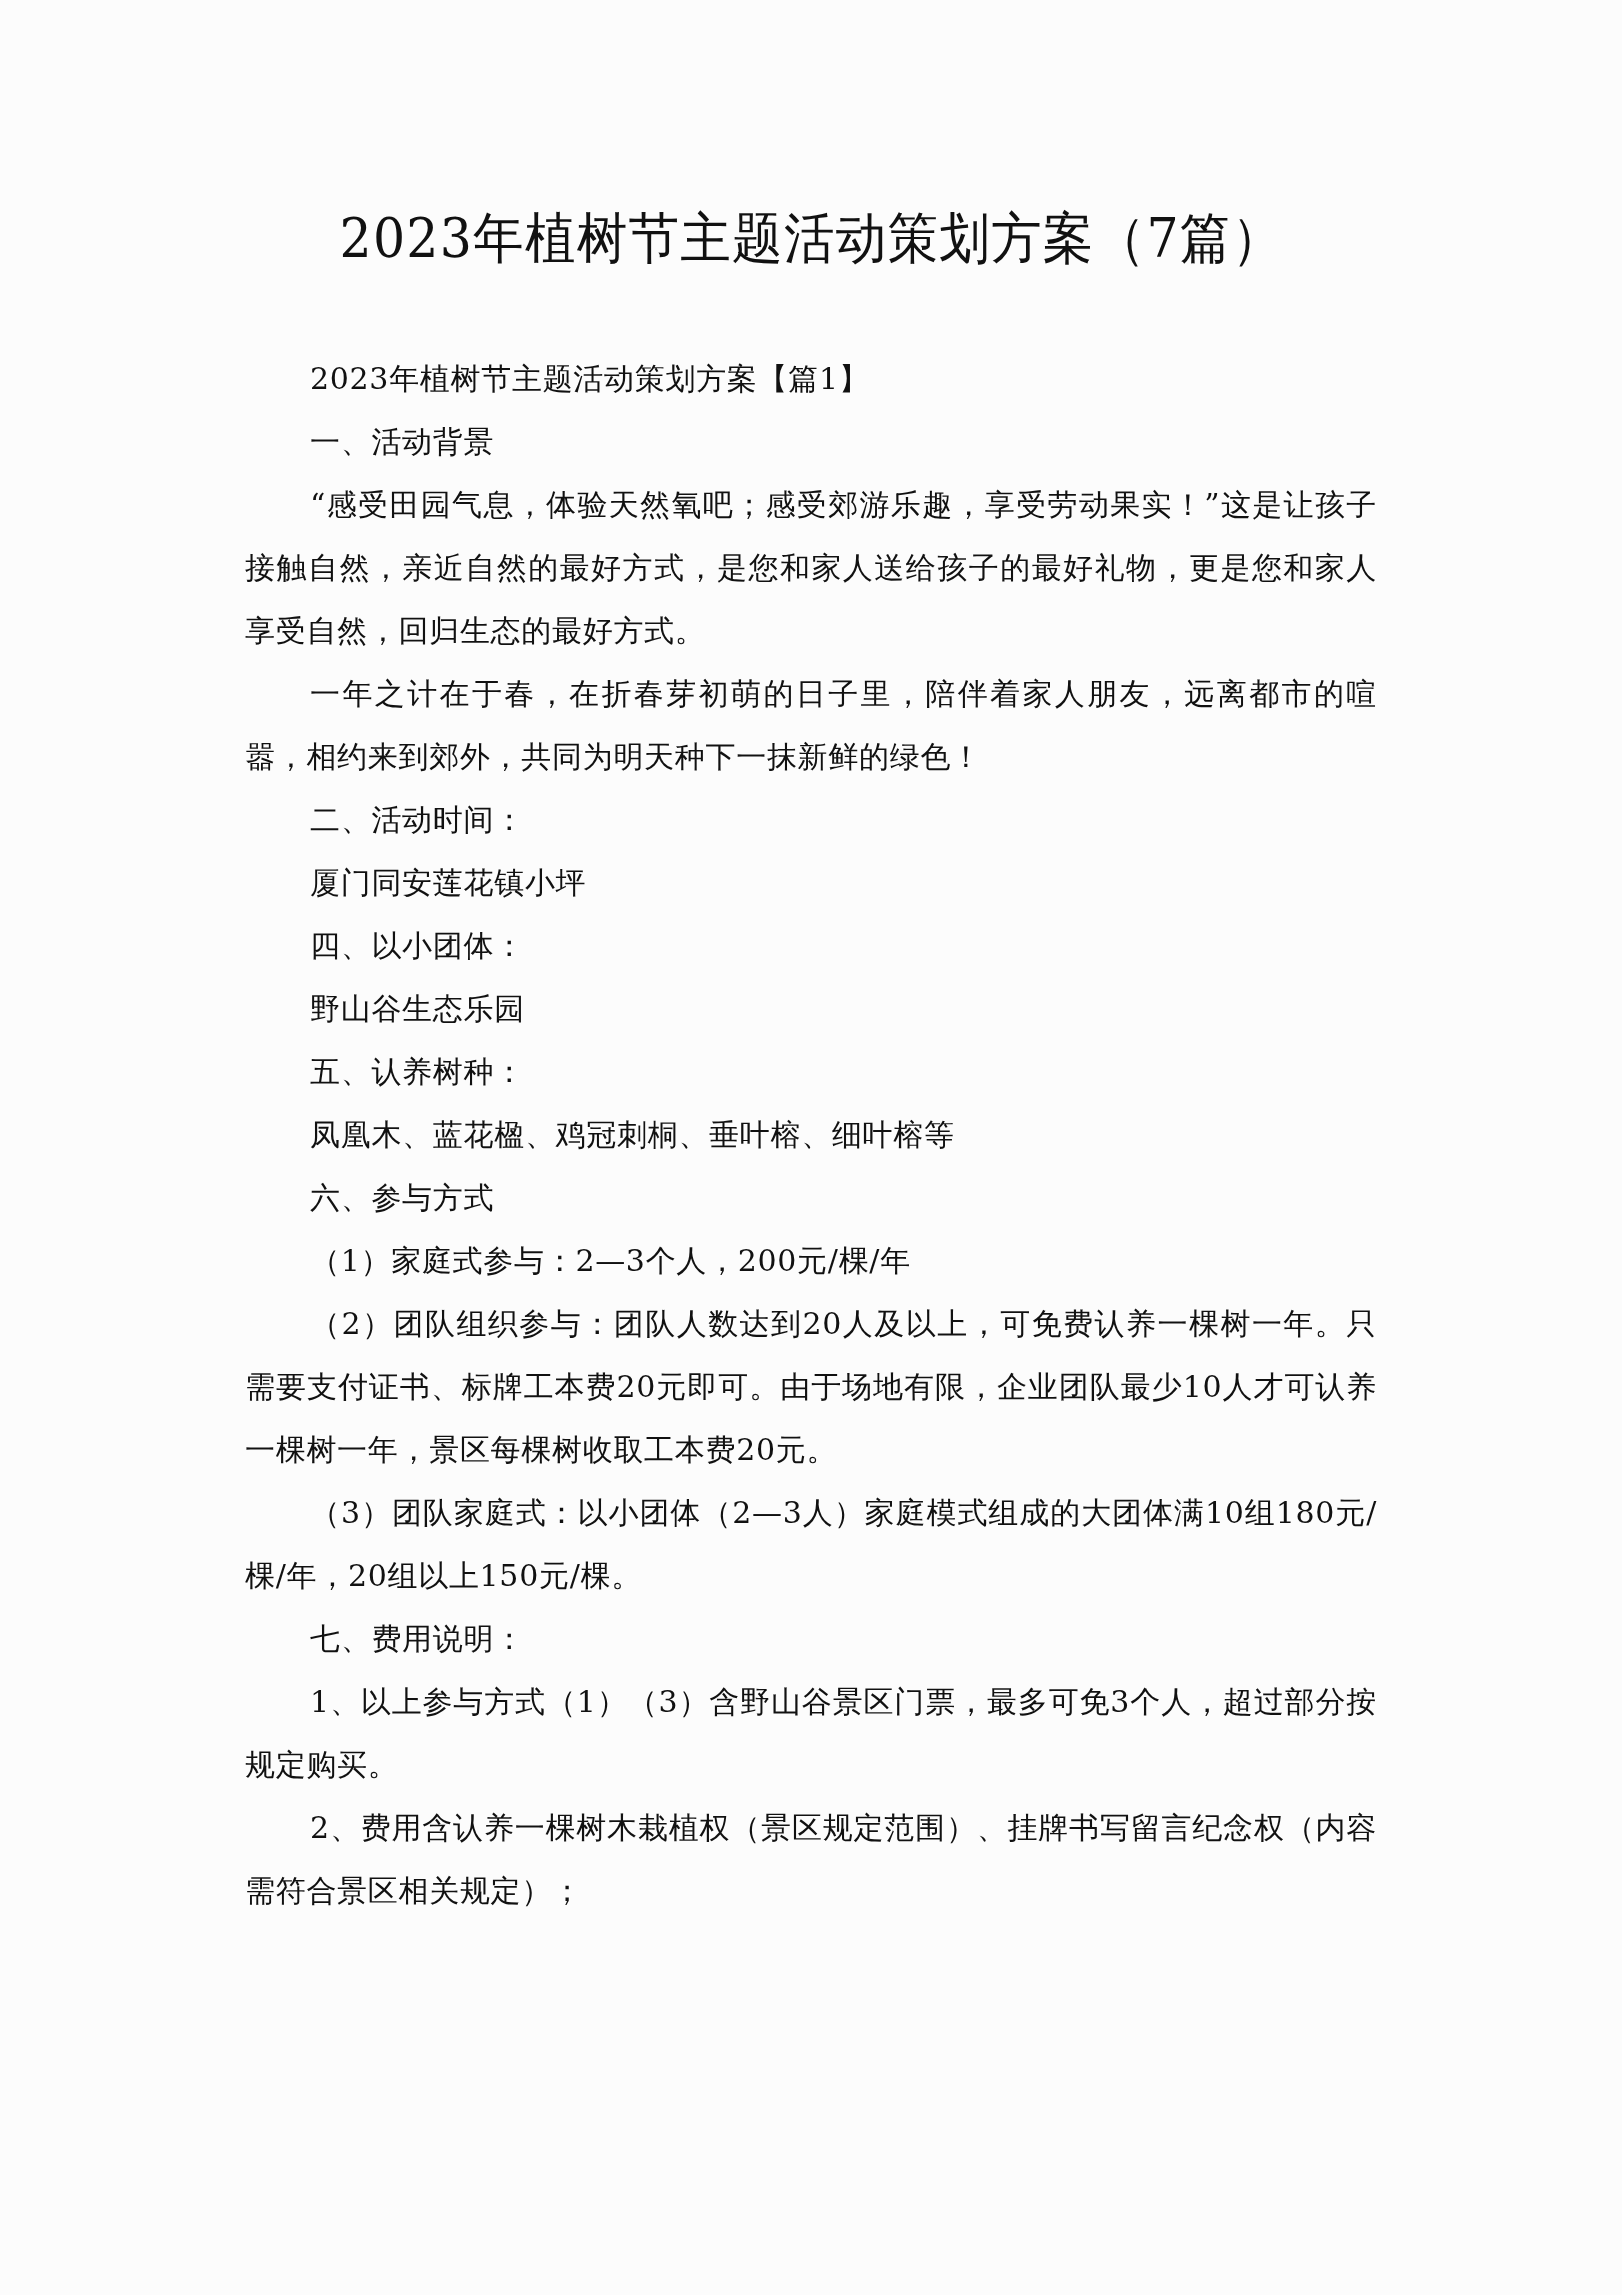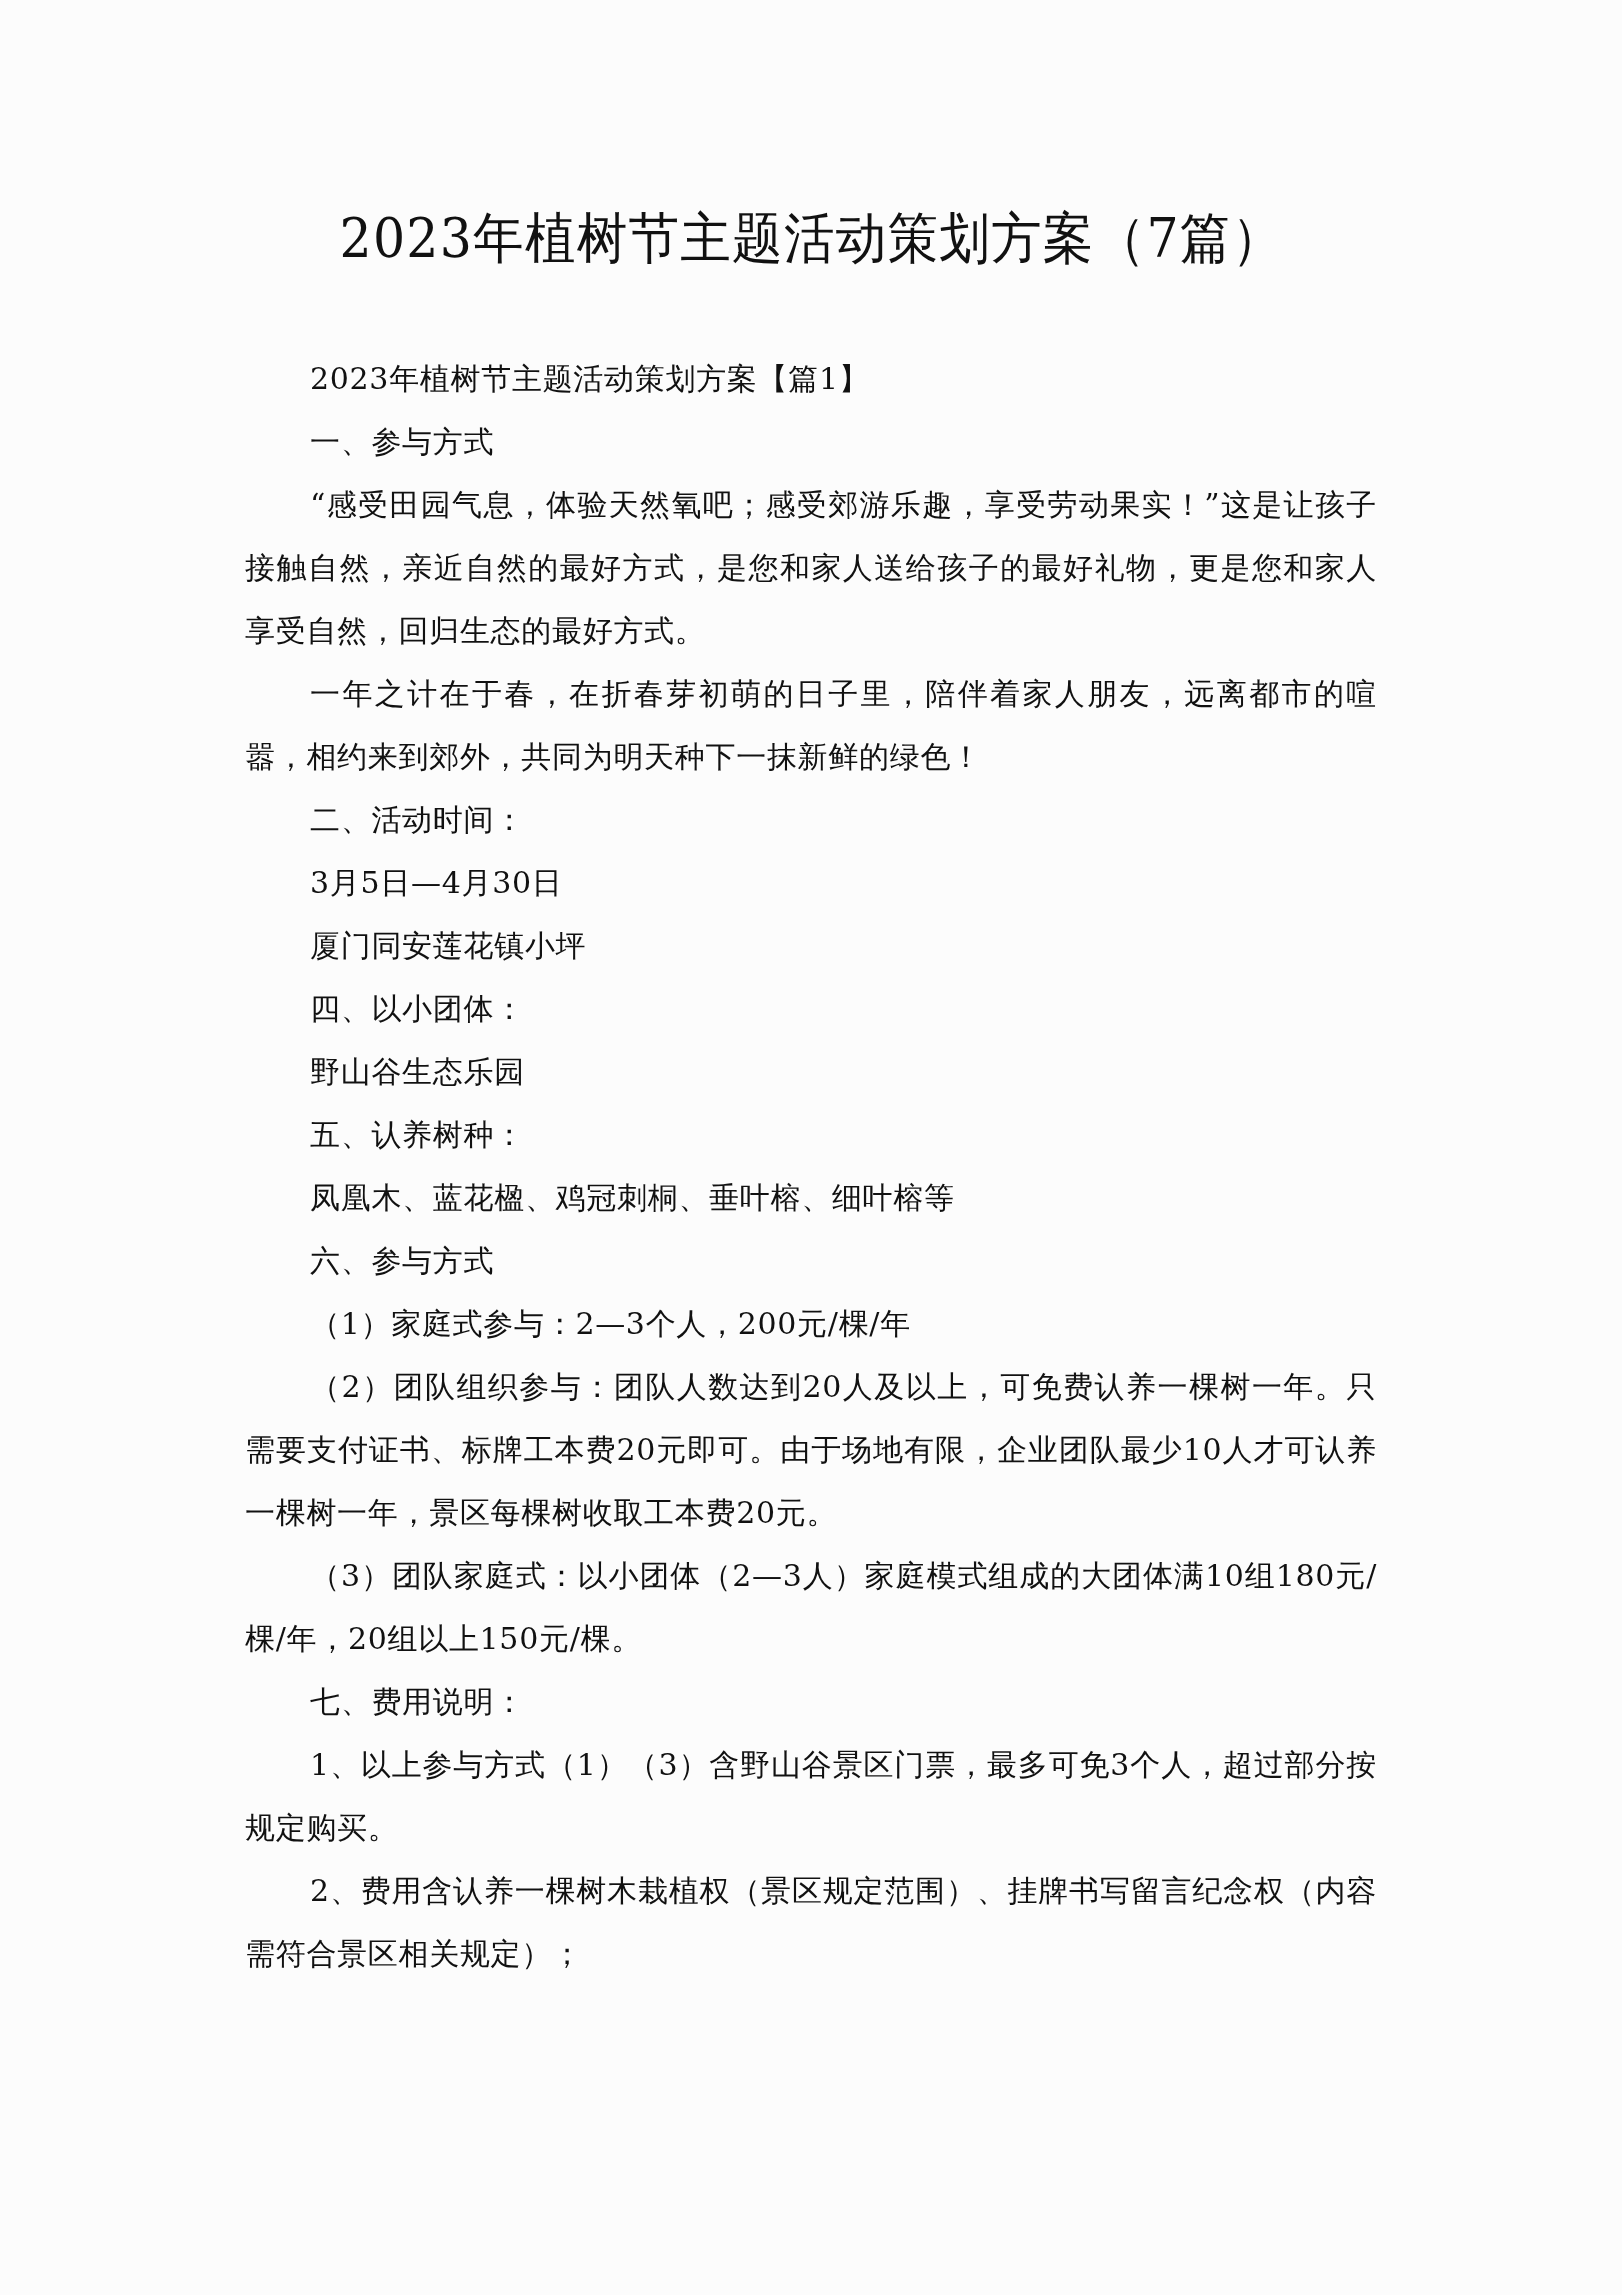--- a/index.html
+++ b/index.html
@@ -53,25 +53,24 @@
     }
   </style>
 </head>
 <body>
 
 <div class="page">
   <h1 class="title">2023年植树节主题活动策划方案（7篇）</h1>
 
   <div class="body">
     <p>2023年植树节主题活动策划方案【篇1】</p>
-    <p>一、参与方式</p>
+    <p>一、活动背景</p>
     <p>“感受田园气息，体验天然氧吧；感受郊游乐趣，享受劳动果实！”这是让孩子接触自然，亲近自然的最好方式，是您和家人送给孩子的最好礼物，更是您和家人享受自然，回归生态的最好方式。</p>
     <p>一年之计在于春，在折春芽初萌的日子里，陪伴着家人朋友，远离都市的喧嚣，相约来到郊外，共同为明天种下一抹新鲜的绿色！</p>
     <p>二、活动时间：</p>
-    <p>3月5日—4月30日</p>
     <p>厦门同安莲花镇小坪</p>
     <p>四、以小团体：</p>
     <p>野山谷生态乐园</p>
     <p>五、认养树种：</p>
     <p>凤凰木、蓝花楹、鸡冠刺桐、垂叶榕、细叶榕等</p>
     <p>六、参与方式</p>
     <p>（1）家庭式参与：2—3个人，200元/棵/年</p>
     <p>（2）团队组织参与：团队人数达到20人及以上，可免费认养一棵树一年。只需要支付证书、标牌工本费20元即可。由于场地有限，企业团队最少10人才可认养一棵树一年，景区每棵树收取工本费20元。</p>
     <p>（3）团队家庭式：以小团体（2—3人）家庭模式组成的大团体满10组180元/棵/年，20组以上150元/棵。</p>
     <p>七、费用说明：</p>

